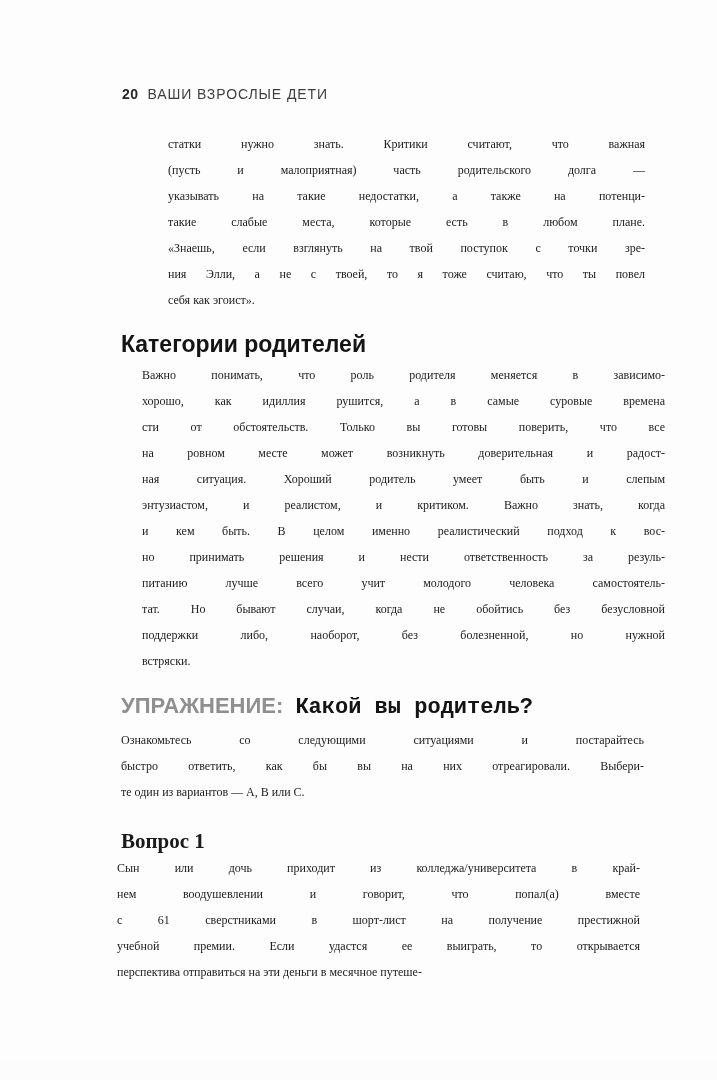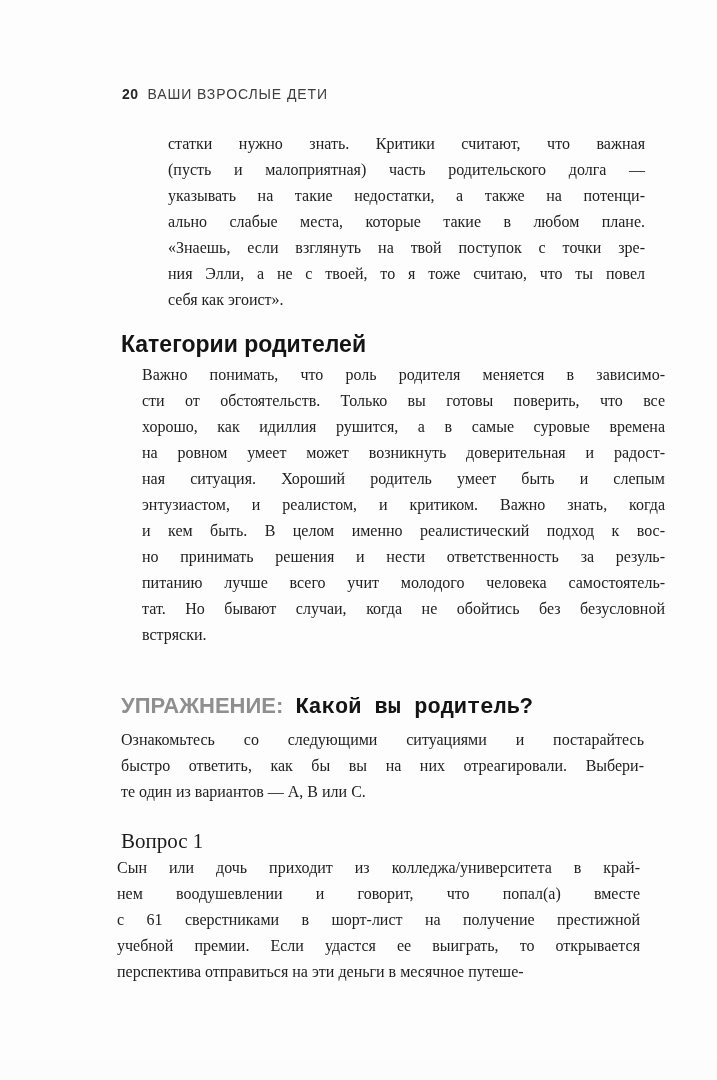--- a/index.html
+++ b/index.html
@@ -32,21 +32,21 @@
     color: #262626;
     letter-spacing: 0.5px;
   }
   .runtitle {
     color: #3e3e3e;
     letter-spacing: 0.9px;
   }
   
   .block {
     position: absolute;
-    font-size: 16px;
+    font-size: 12px;
     line-height: 26px;
     color: #212121;
   }
   .tline {
     text-align: justify;
     text-align-last: justify;
     white-space: normal;
   }
   .tline.lastline {
     text-align: left;
@@ -97,59 +97,60 @@
     color: #141414;
   }
   .ex-label { color: #8f8f8f; }
   .ex-title { color: #141414; margin-left: 6px; font-family: Liberation Mono, monospace; }
   .q-heading {
     position: absolute;
     top: 828px;
     left: 121px;
     margin: 0;
     font-family: "Liberation Serif", "DejaVu Serif", serif;
-    font-weight: normal;
+    font-weight: bold;
     font-size: 21px;
     line-height: 27px;
     color: #1b1b1b;
   }
 </style>
 </head>
 <body>
 
 <div class="page">
 
   <header class="running-head">
     <span class="pagenum">20</span>
     <span class="runtitle">ВАШИ ВЗРОСЛЫЕ ДЕТИ</span>
   </header>
 
   <div class="block quote-block">
       <div class="tline">статки нужно знать. Критики считают, что важная</div>
       <div class="tline">(пусть и малоприятная) часть родительского долга —</div>
       <div class="tline">указывать на такие недостатки, а также на потенци-</div>
-      <div class="tline">ально слабые места, которые такие в любом плане.</div>
+      <div class="tline">такие слабые места, которые есть в любом плане.</div>
       <div class="tline">«Знаешь, если взглянуть на твой поступок с точки зре-</div>
       <div class="tline">ния Элли, а не с твоей, то я тоже считаю, что ты повел</div>
       <div class="tline lastline">себя как эгоист».</div>
     </div>
 
   <h2 class="sec-heading">Категории родителей</h2>
 
   <div class="block para-category">
       <div class="tline">Важно понимать, что роль родителя меняется в зависимо-</div>
+      <div class="tline">хорошо, как идиллия рушится, а в самые суровые времена</div>
       <div class="tline">сти от обстоятельств. Только вы готовы поверить, что все</div>
-      <div class="tline">хорошо, как идиллия рушится, а в самые суровые времена</div>
-      <div class="tline">на ровном умеет может возникнуть доверительная и радост-</div>
+      <div class="tline">на ровном месте может возникнуть доверительная и радост-</div>
       <div class="tline">ная ситуация. Хороший родитель умеет быть и слепым</div>
       <div class="tline">энтузиастом, и реалистом, и критиком. Важно знать, когда</div>
       <div class="tline">и кем быть. В целом именно реалистический подход к вос-</div>
       <div class="tline">но принимать решения и нести ответственность за резуль-</div>
       <div class="tline">питанию лучше всего учит молодого человека самостоятель-</div>
       <div class="tline">тат. Но бывают случаи, когда не обойтись без безусловной</div>
+      <div class="tline">поддержки либо, наоборот, без болезненной, но нужной</div>
       <div class="tline lastline">встряски.</div>
     </div>
 
   <h2 class="ex-heading">
     <span class="ex-label">УПРАЖНЕНИЕ:</span>
     <span class="ex-title">Какой вы родитель?</span>
   </h2>
 
   <div class="block para-intro">
       <div class="tline">Ознакомьтесь со следующими ситуациями и постарайтесь</div>

